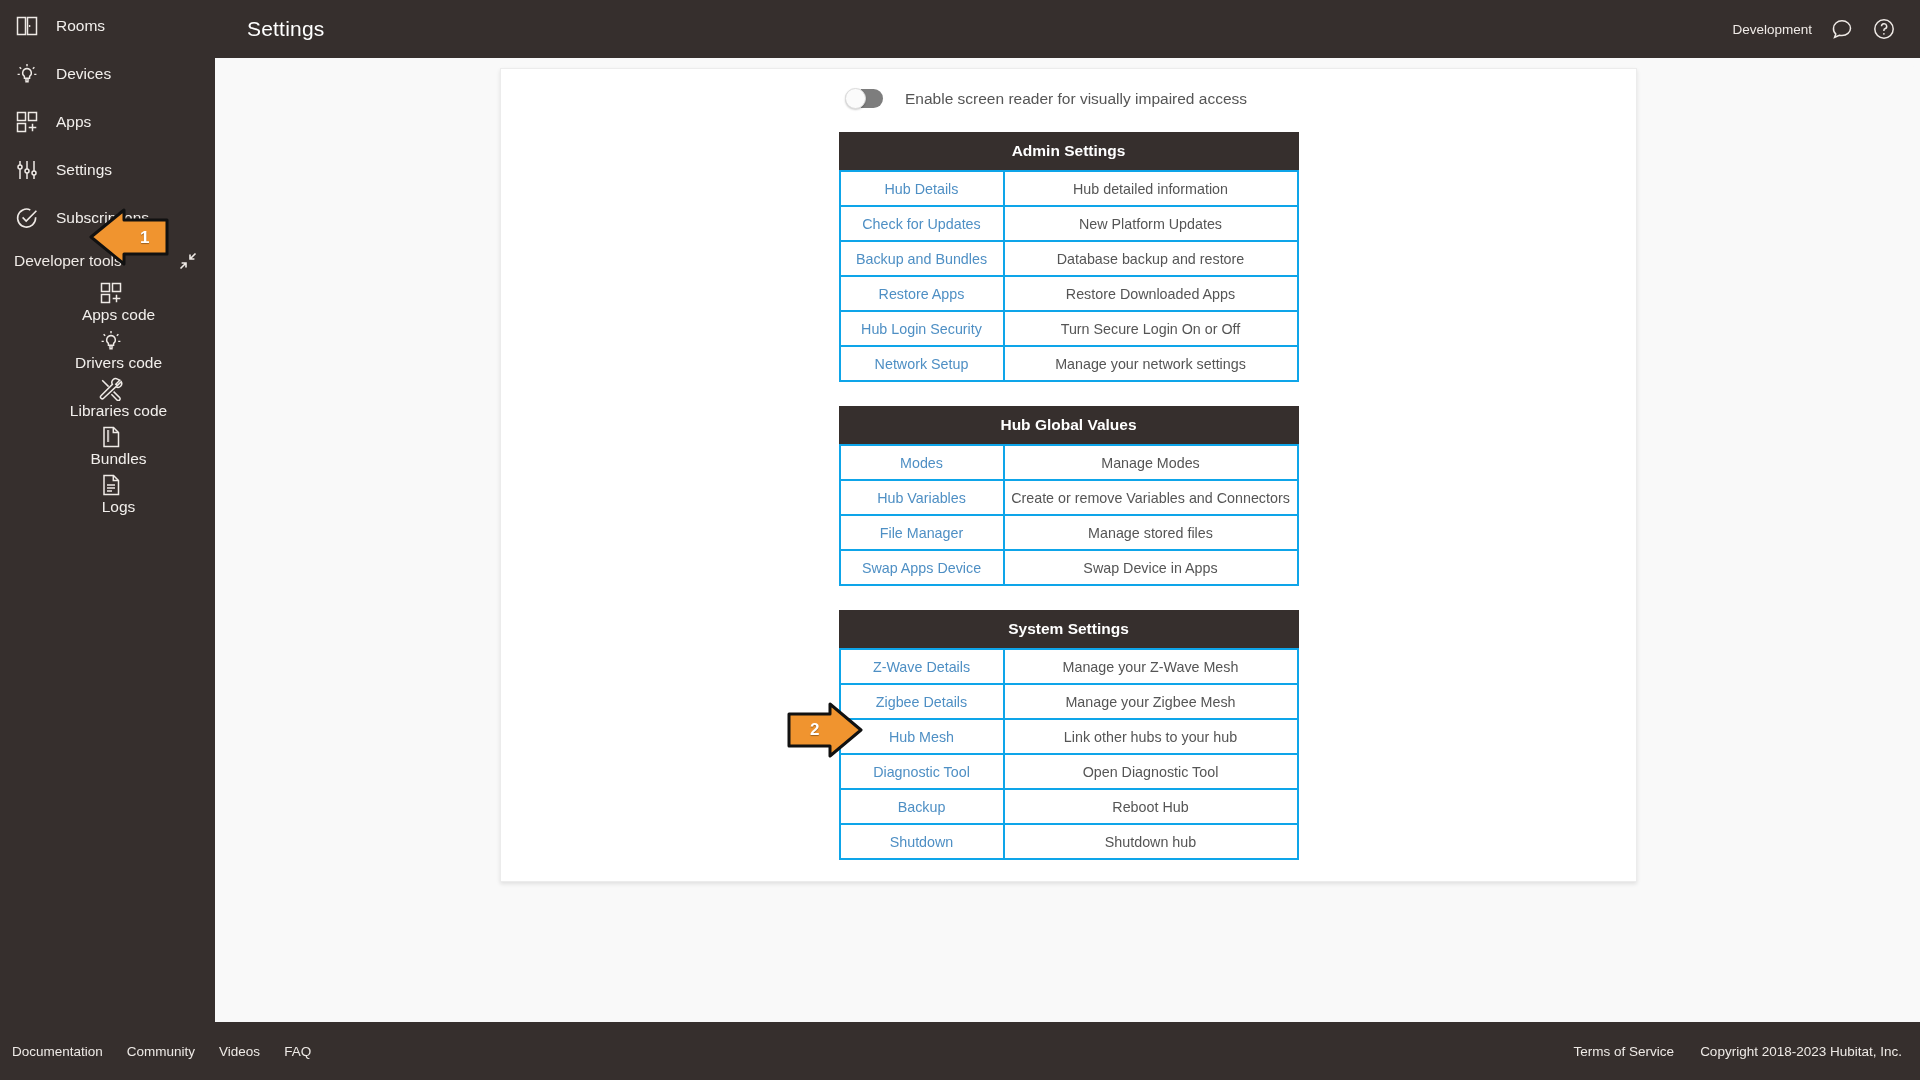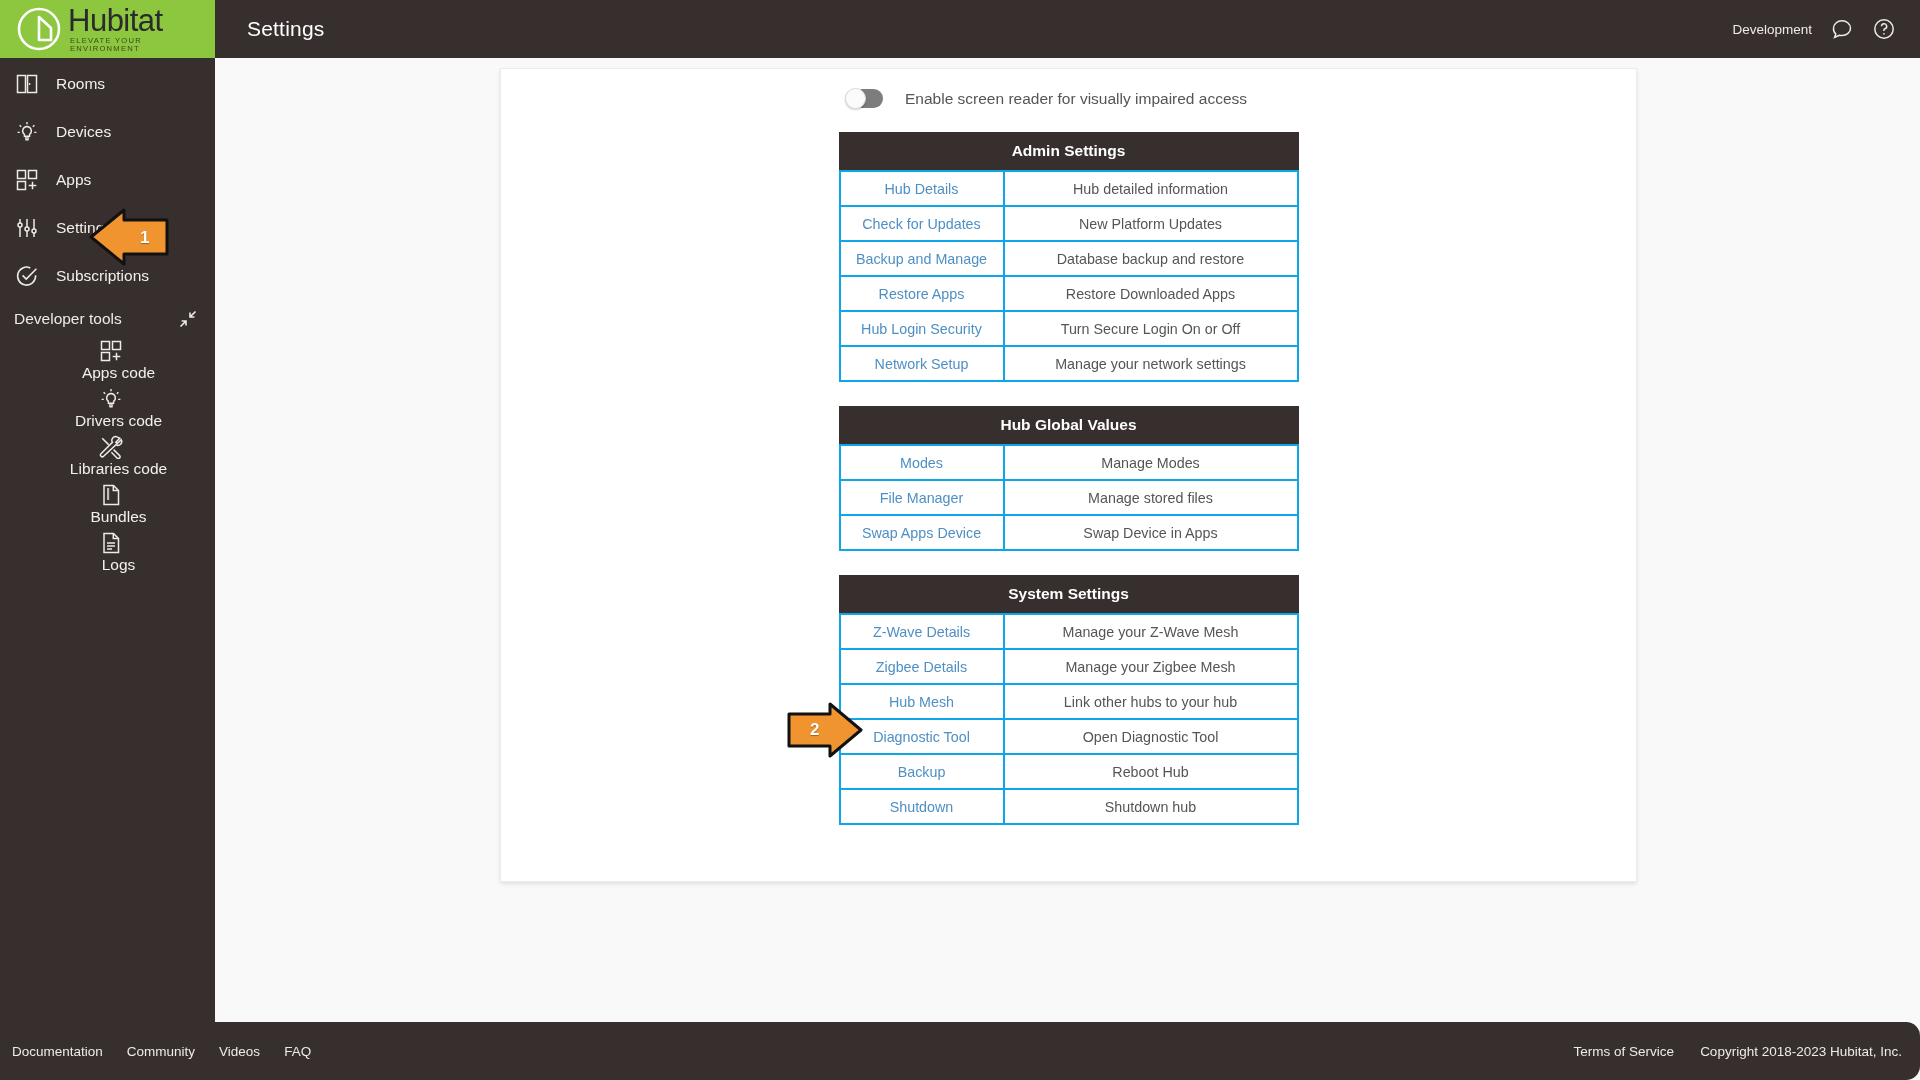--- a/index.html
+++ b/index.html
@@ -140,21 +140,21 @@
   .tbl td.link-cell a {
     color: #4e8fc4; text-decoration: none; cursor: pointer;
   }
   .tbl tr { background: #ffffff; }
 
   
   .footer {
     position: absolute; left: 0; bottom: 0;
     width: 1920px; height: 58px;
     background: #362f2d;
-    display: flex; align-items: center; border-radius: 14px;
+    display: flex; align-items: center;
   }
   .footer-left { display: flex; gap: 24px; padding-left: 12px; }
   .footer-right {
     margin-left: auto; display: flex; gap: 26px; padding-right: 18px;
   }
   .footer a, .footer span {
     color: #eeeae6; font-size: 13.5px; text-decoration: none;
   }
   .footer a { cursor: pointer; }
 
@@ -170,32 +170,20 @@
   #arrow-hubmesh { left: 786px; top: 702px; }
   #arrow-hubmesh .badge { left: 24px; top: 18px; }
 </style>
 </head>
 <body>
 
 <div id="root">
 
   <div class="sidebar">
 
-    <div class="logo">
-      <div class="logo-mark">
-        <svg width="46" height="46" viewBox="0 0 46 46">
-          <circle cx="23" cy="23" r="20" fill="none" stroke="#ffffff" stroke-width="2.6"></circle>
-          <path d="M23 11 L35 22 L35 34 L23 34 L23 22 Z" fill="none" stroke="#ffffff" stroke-width="2.6" stroke-linejoin="round"></path>
-        </svg>
-      </div>
-      <div class="logo-text">
-        <span class="logo-word">Hubitat</span>
-        <span class="logo-tag">ELEVATE YOUR ENVIRONMENT</span>
-      </div>
-    </div>
 
     <div class="nav">
 
       <div class="nav-item">
         <span class="nav-ico">
           <svg width="24" height="24" viewBox="0 0 24 24" fill="none" stroke="#efeae6" stroke-width="1.5">
             <rect x="2.5" y="3.5" width="8" height="17"></rect>
             <rect x="12.5" y="3.5" width="9" height="17"></rect>
             <circle cx="14.6" cy="12" r="0.9" fill="#efeae6" stroke="none"></circle>
           </svg>
@@ -356,21 +344,21 @@
           <tbody>
             <tr>
               <td class="link-cell"><a>Hub Details</a></td>
               <td>Hub detailed information</td>
             </tr>
             <tr>
               <td class="link-cell"><a>Check for Updates</a></td>
               <td>New Platform Updates</td>
             </tr>
             <tr>
-              <td class="link-cell"><a>Backup and Manage</a></td>
+              <td class="link-cell"><a>Backup and Bundles</a></td>
               <td>Database backup and restore</td>
             </tr>
             <tr>
               <td class="link-cell"><a>Restore Apps</a></td>
               <td>Restore Downloaded Apps</td>
             </tr>
             <tr>
               <td class="link-cell"><a>Hub Login Security</a></td>
               <td>Turn Secure Login On or Off</td>
             </tr>
@@ -380,20 +368,24 @@
             </tr>
           </tbody>
         </table>
 
         <table class="tbl">
           <caption>Hub Global Values</caption>
           <tbody>
             <tr>
               <td class="link-cell"><a>Modes</a></td>
               <td>Manage Modes</td>
+            </tr>
+            <tr>
+              <td class="link-cell"><a>Hub Variables</a></td>
+              <td>Create or remove Variables and Connectors</td>
             </tr>
             <tr>
               <td class="link-cell"><a>File Manager</a></td>
               <td>Manage stored files</td>
             </tr>
             <tr>
               <td class="link-cell"><a>Swap Apps Device</a></td>
               <td>Swap Device in Apps</td>
             </tr>
           </tbody>

